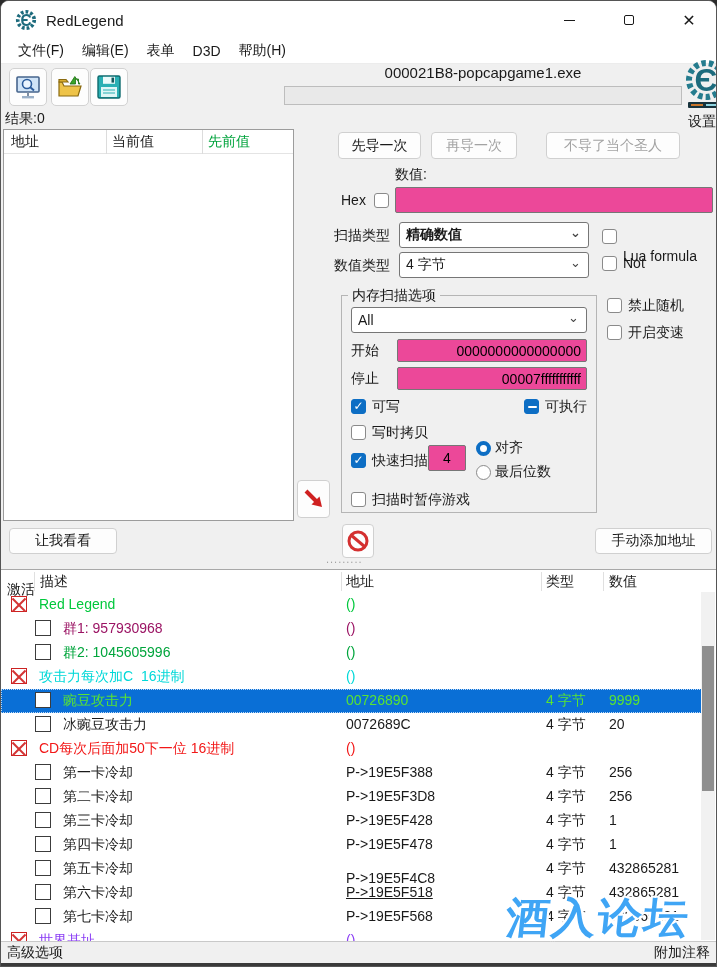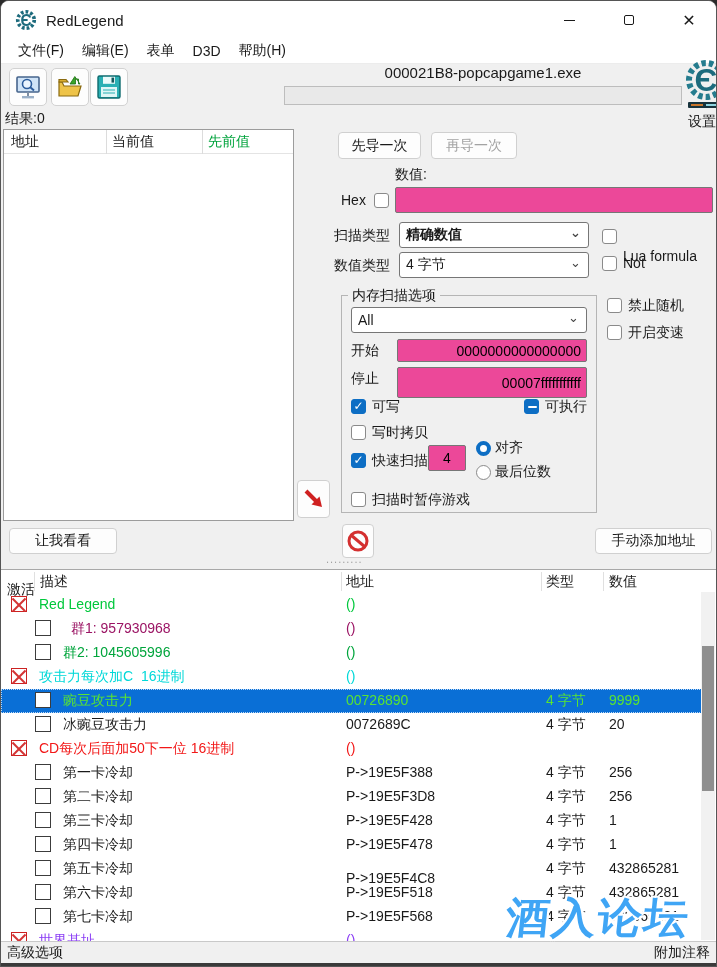--- a/index.html
+++ b/index.html
@@ -154,20 +154,21 @@
       <span class="fl-h fl-h1">地址</span>
       <span class="fl-h fl-h2">当前值</span>
       <span class="fl-h fl-h3">先前值</span>
       <div class="fl-sep" style="left:102px;"></div>
       <div class="fl-sep" style="left:198px;"></div>
     </div>
   </div>
 
   <div class="btn" style="left:337px;top:131px;width:83px;height:27px;">先导一次</div>
   <div class="btn disabled" style="left:430px;top:131px;width:86px;height:27px;">再导一次</div>
+  <div class="btn disabled" style="left:545px;top:131px;width:134px;height:27px;">不导了当个圣人</div>
 
   <span class="lbl" style="left:394px;top:165px;">数值:</span>
   <span class="lbl" style="left:340px;top:191px;">Hex</span>
   <div class="cb" style="left:373px;top:192px;"></div>
   <input class="tinput" style="left: 394px; top: 186px; width: 318px; height: 26px;" value="">
 
   <span class="lbl" style="left:333px;top:226px;">扫描类型</span>
   <div class="select" style="left:398px;top:221px;width:190px;height:26px;font-weight:bold;">
     <span>精确数值</span>
     <span class="chev">⌄</span>
@@ -186,21 +187,21 @@
   <div class="groupbox"></div>
   <span class="gb-title">内存扫描选项</span>
 
   <div class="select" style="left:350px;top:306px;width:236px;height:26px;">
     <span>All</span>
     <span class="chev">⌄</span>
   </div>
   <span class="lbl" style="left:350px;top:341px;">开始</span>
   <input class="tinput" style="left: 396px; top: 338px; width: 190px; height: 23px; text-align: right;" value="0000000000000000">
   <span class="lbl" style="left:350px;top:369px;">停止</span>
-  <input class="tinput" style="left: 396px; top: 366px; width: 190px; height: 31px; text-align: right;" value="00007fffffffffff">
+  <input class="tinput" style="left: 396px; top: 366px; width: 190px; height: 23px; text-align: right;" value="00007fffffffffff">
 
   <div class="cb checked" style="left:350px;top:398px;"></div>
   <span class="lbl" style="left:371px;top:397px;">可写</span>
   <div class="cb indet" style="left:523px;top:398px;"></div>
   <span class="lbl" style="left:544px;top:397px;">可执行</span>
 
   <div class="cb" style="left:350px;top:424px;"></div>
   <span class="lbl" style="left:371px;top:423px;">写时拷贝</span>
 
   <div class="cb checked" style="left:350px;top:452px;"></div>
@@ -252,21 +253,21 @@
     <div id="table-body">
         <div class="trow">
           <div class="rowbox xbox" style="left: 10px;"></div>
           <span class="tcell c-desc" style="color: rgb(0, 200, 60);">Red Legend</span>
           <span class="tcell c-addr" style="color: rgb(0, 200, 60);">()</span>
           <span class="tcell c-type" style="color: rgb(0, 200, 60);"></span>
           <span class="tcell c-val" style="color: rgb(0, 200, 60);"></span>
         </div>
         <div class="trow">
           <div class="rowbox" style="left: 34px;"></div>
-          <span class="tcell c-desc" style="left: 62px; color: rgb(155, 20, 100); margin-left: 8px;">群1: 957930968</span>
+          <span class="tcell c-desc" style="left: 62px; color: rgb(155, 20, 100);">群1: 957930968</span>
           <span class="tcell c-addr" style="color: rgb(155, 20, 100);">()</span>
           <span class="tcell c-type" style="color: rgb(155, 20, 100);"></span>
           <span class="tcell c-val" style="color: rgb(155, 20, 100);"></span>
         </div>
         <div class="trow">
           <div class="rowbox" style="left: 34px;"></div>
           <span class="tcell c-desc" style="left: 62px; color: rgb(0, 165, 60);">群2: 1045605996</span>
           <span class="tcell c-addr" style="color: rgb(0, 165, 60);">()</span>
           <span class="tcell c-type" style="color: rgb(0, 165, 60);"></span>
           <span class="tcell c-val" style="color: rgb(0, 165, 60);"></span>
@@ -330,21 +331,21 @@
         <div class="trow">
           <div class="rowbox" style="left: 34px;"></div>
           <span class="tcell c-desc" style="left: 62px; color: rgb(26, 26, 26);">第五卡冷却</span>
           <span class="tcell c-addr" style="color: rgb(26, 26, 26); margin-top: 10px;">P-&gt;19E5F4C8</span>
           <span class="tcell c-type" style="color: rgb(26, 26, 26);">4 字节</span>
           <span class="tcell c-val" style="color: rgb(26, 26, 26);">432865281</span>
         </div>
         <div class="trow">
           <div class="rowbox" style="left: 34px;"></div>
           <span class="tcell c-desc" style="left: 62px; color: rgb(26, 26, 26);">第六卡冷却</span>
-          <span class="tcell c-addr" style="color: rgb(26, 26, 26);">P-&gt;19E5F518</span>
+          <span class="tcell c-addr" style="color: rgb(26, 26, 26); text-decoration: underline;">P-&gt;19E5F518</span>
           <span class="tcell c-type" style="color: rgb(26, 26, 26);">4 字节</span>
           <span class="tcell c-val" style="color: rgb(26, 26, 26);">432865281</span>
         </div>
         <div class="trow">
           <div class="rowbox" style="left: 34px;"></div>
           <span class="tcell c-desc" style="left: 62px; color: rgb(26, 26, 26);">第七卡冷却</span>
           <span class="tcell c-addr" style="color: rgb(26, 26, 26);">P-&gt;19E5F568</span>
           <span class="tcell c-type" style="color: rgb(26, 26, 26);">4 字节</span>
           <span class="tcell c-val" style="color: rgb(26, 26, 26);">432865281</span>
         </div>

